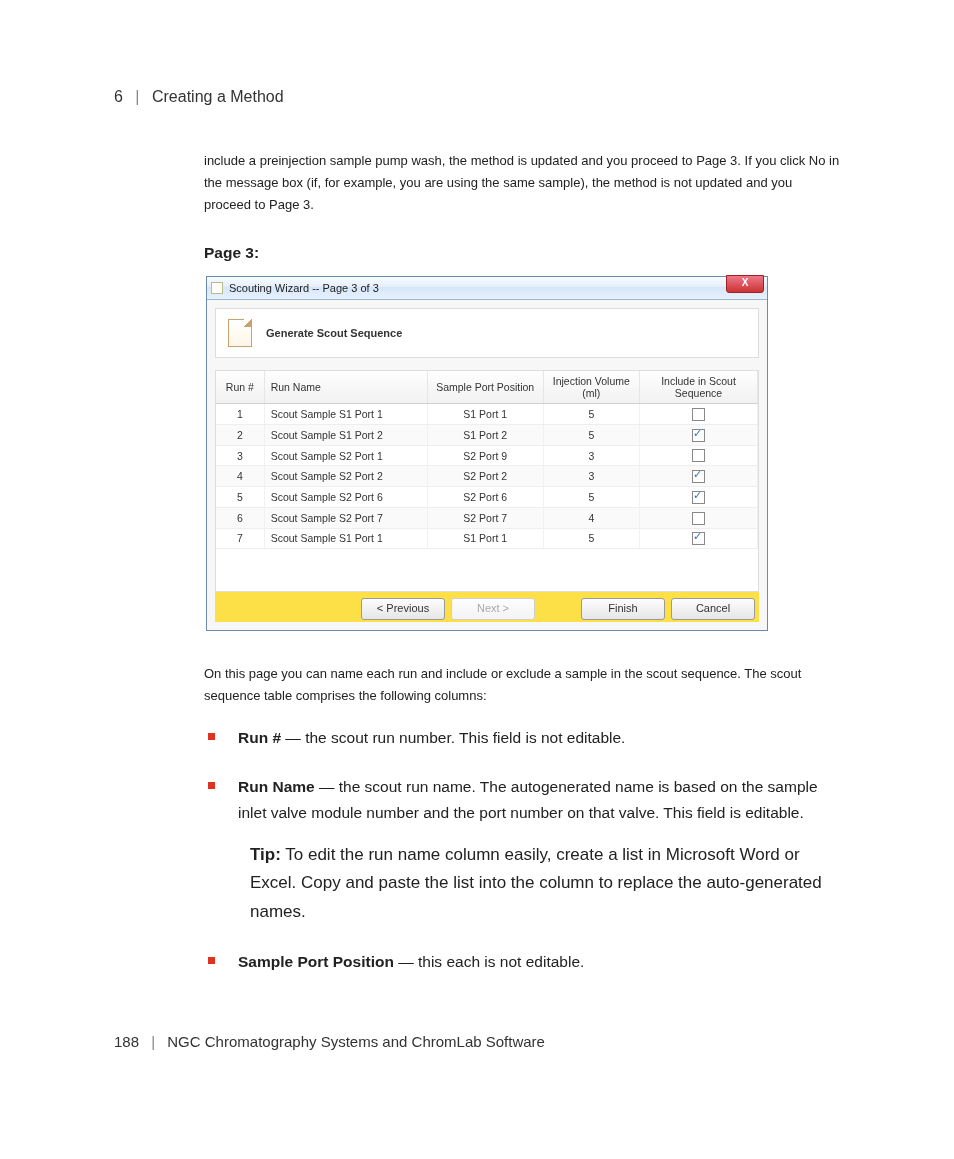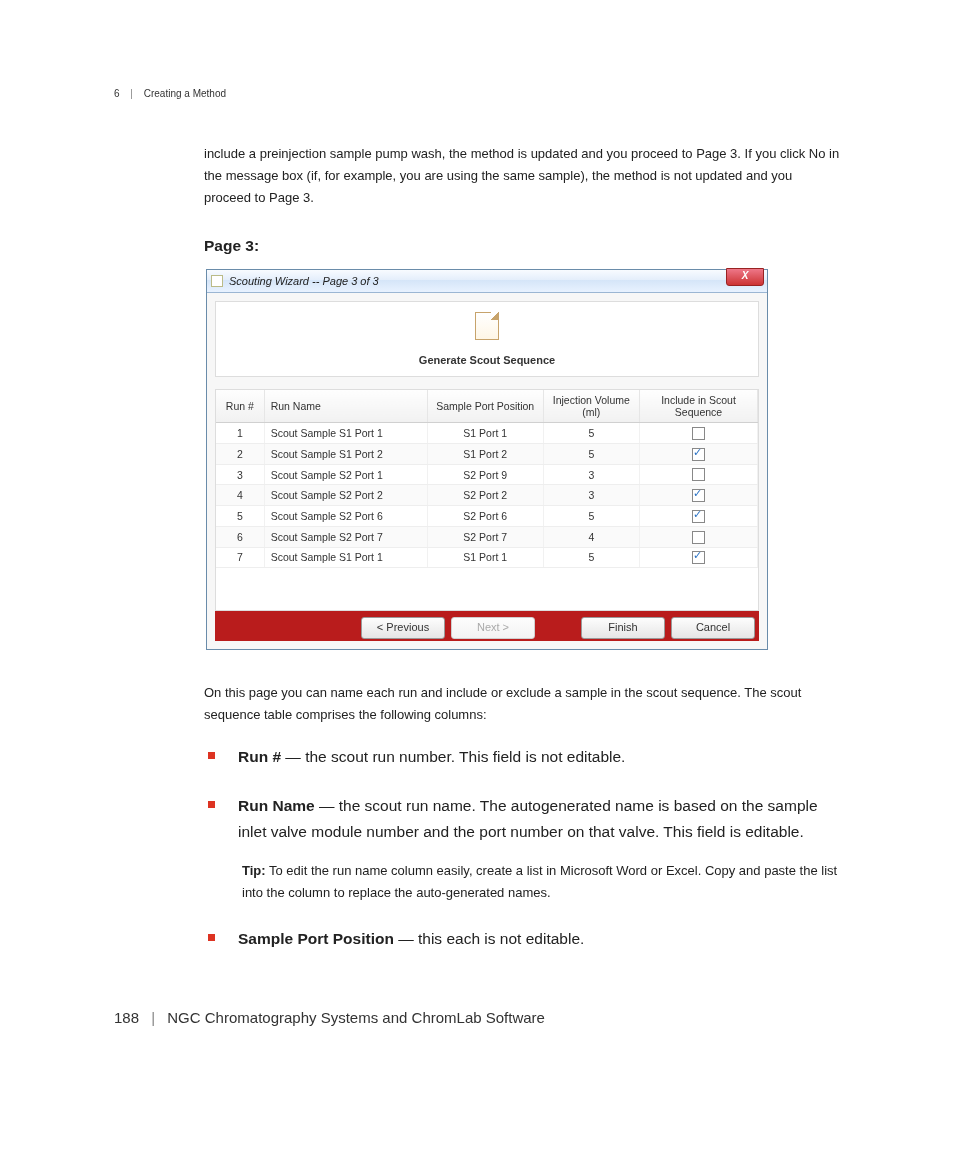--- a/index.html
+++ b/index.html
@@ -8,21 +8,21 @@
     font-family: Arial, Helvetica, sans-serif;
     background: #fff;
     color: #222;
     width: 954px;
   }
   .page {
     padding: 88px 114px 60px 114px;
     box-sizing: border-box;
   }
   .header-line {
-    font-size: 10px;
+    font-size: 16px;
     color: #333;
     margin-bottom: 44px;
   }
   .header-sep { margin: 0 8px; color: #888; }
   .body-text {
     font-size: 13px;
     line-height: 1.7;
     margin: 0 0 18px 90px;
     color: #222;
   }
@@ -42,21 +42,20 @@
     color: #333;
   }
   .titlebar {
     height: 22px;
     background: linear-gradient(#f8fbff, #e4eefb 45%, #d5e5f8 46%, #e8f2ff);
     border-bottom: 1px solid #9bb6d3;
     display: flex;
     align-items: center;
     padding: 0 4px;
     position: relative;
-    font-style: italic;
   }
   .titlebar-icon {
     width: 12px; height: 12px;
     margin-right: 6px;
     background: #fff;
     border: 1px solid #bb8;
     box-sizing: border-box;
   }
   .titlebar-title { font-size: 11px; color: #222; }
   .close-btn {
@@ -78,21 +77,20 @@
     padding: 8px;
     background: #f7f7f7;
   }
   .gen-header {
     background: #fff;
     border: 1px solid #ddd;
     padding: 10px 12px;
     display: flex;
     align-items: center;
     gap: 14px;
-    flex-direction: column;
   }
   .gen-icon {
     width: 22px; height: 26px;
     border: 1px solid #c7a36b;
     background: linear-gradient(#fff, #fef6e6);
     position: relative;
   }
   .gen-icon::after {
     content: "";
     position: absolute;
@@ -147,21 +145,21 @@
     top: -3px; left: 0px;
     font-size: 11px;
     color: #2a72c4;
   }
   .grid-fill { flex: 1; background: #fff; }
   .button-row {
     display: flex;
     justify-content: center;
     gap: 6px;
     padding: 6px 4px 2px 4px;
-    background: #b91c1c;
+    background: #fde047;
   }
   .button-row .spacer { flex: 1; }
   .winbtn {
     min-width: 66px;
     height: 20px;
     font-size: 11px;
     border: 1px solid #9a9a9a;
     border-radius: 3px;
     background: linear-gradient(#fdfdfd, #e6e6e6);
     text-align: center;
@@ -185,23 +183,23 @@
     line-height: 1.7;
   }
   .blist > li::before {
     content: "";
     position: absolute;
     left: 4px; top: 8px;
     width: 7px; height: 7px;
     background: #d32;
   }
   .sub-p {
-    font-size: 13px;
+    font-size: 17px;
     line-height: 1.7;
-    margin: 14px 0 0 4px;
+    margin: 14px 0 0 12px;
   }
   .footer-line {
     font-size: 15px;
     color: #333;
     margin-top: 57px;
   }
   b { font-weight: bold; }
 </style>
 </head>
 <body>

